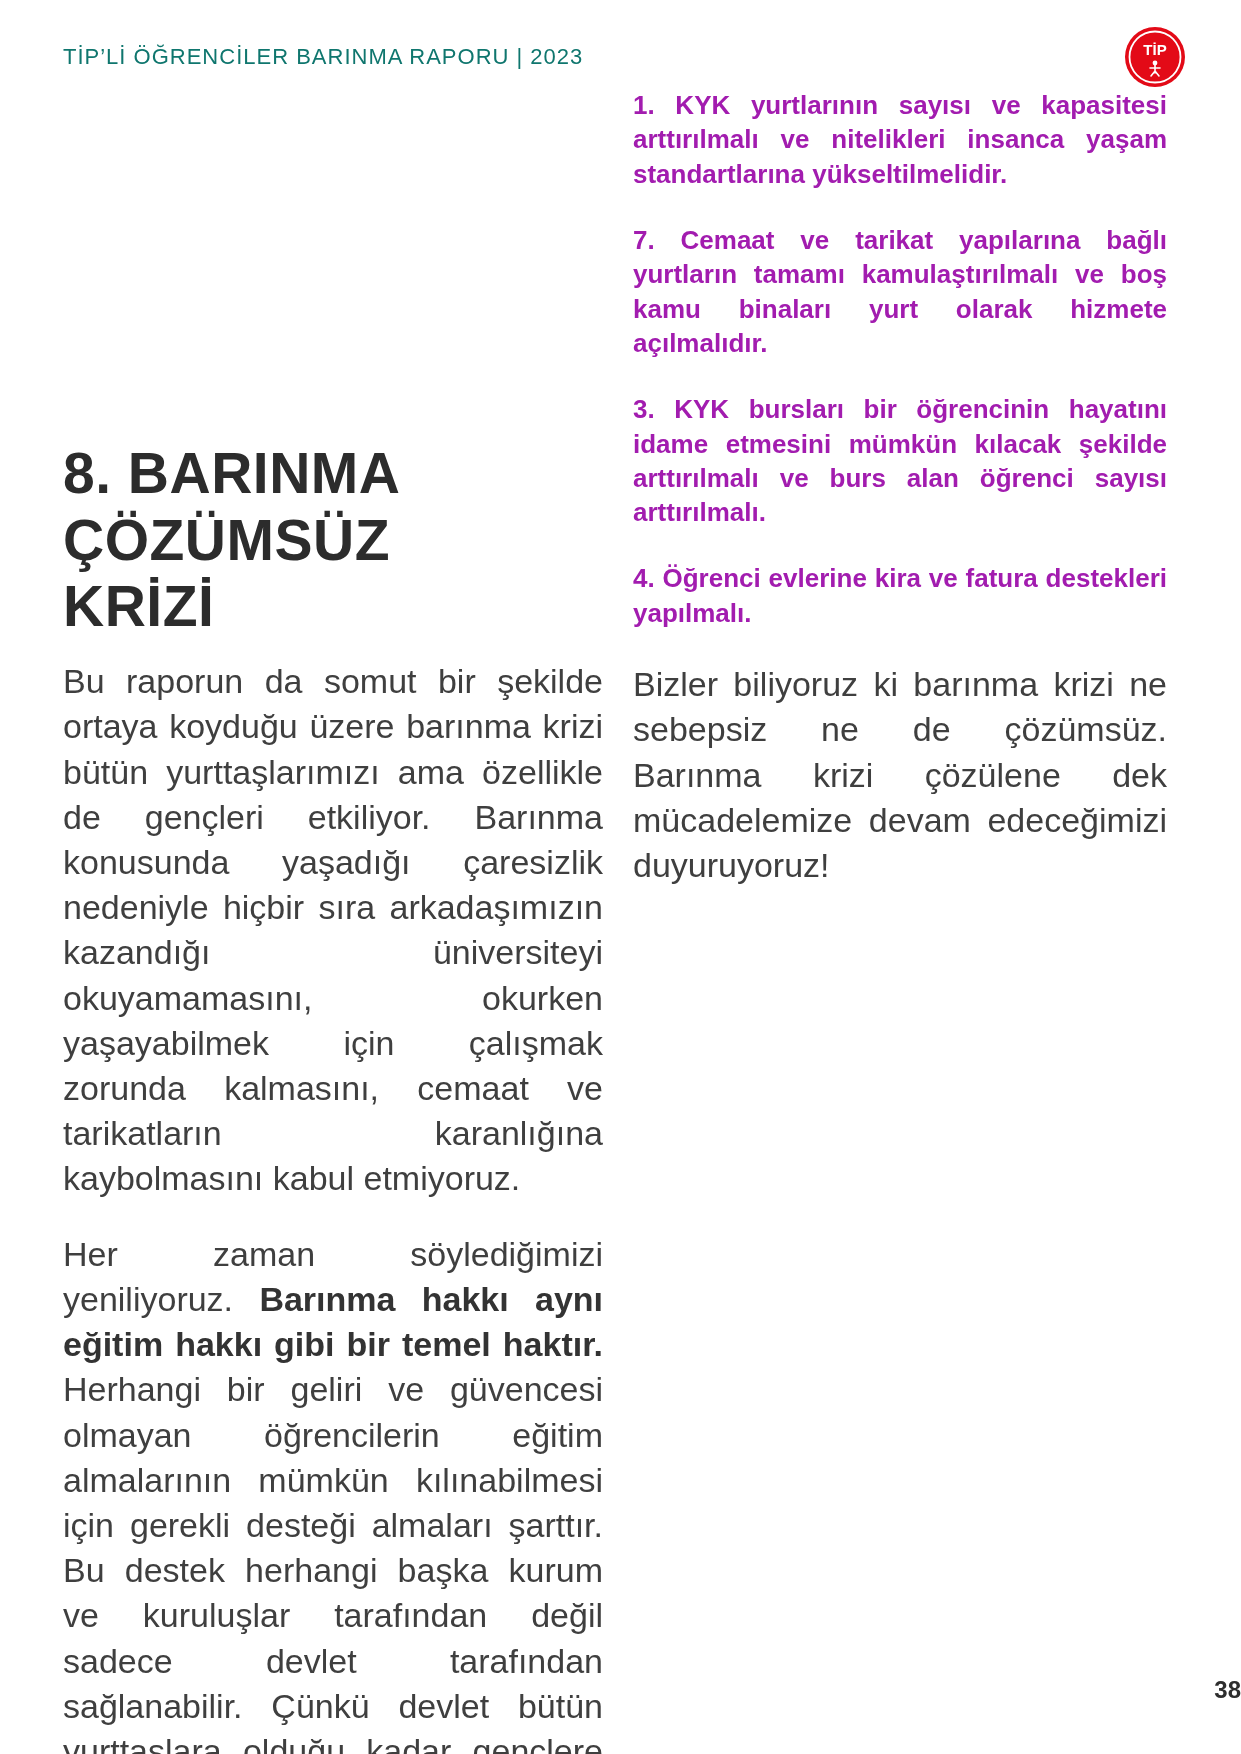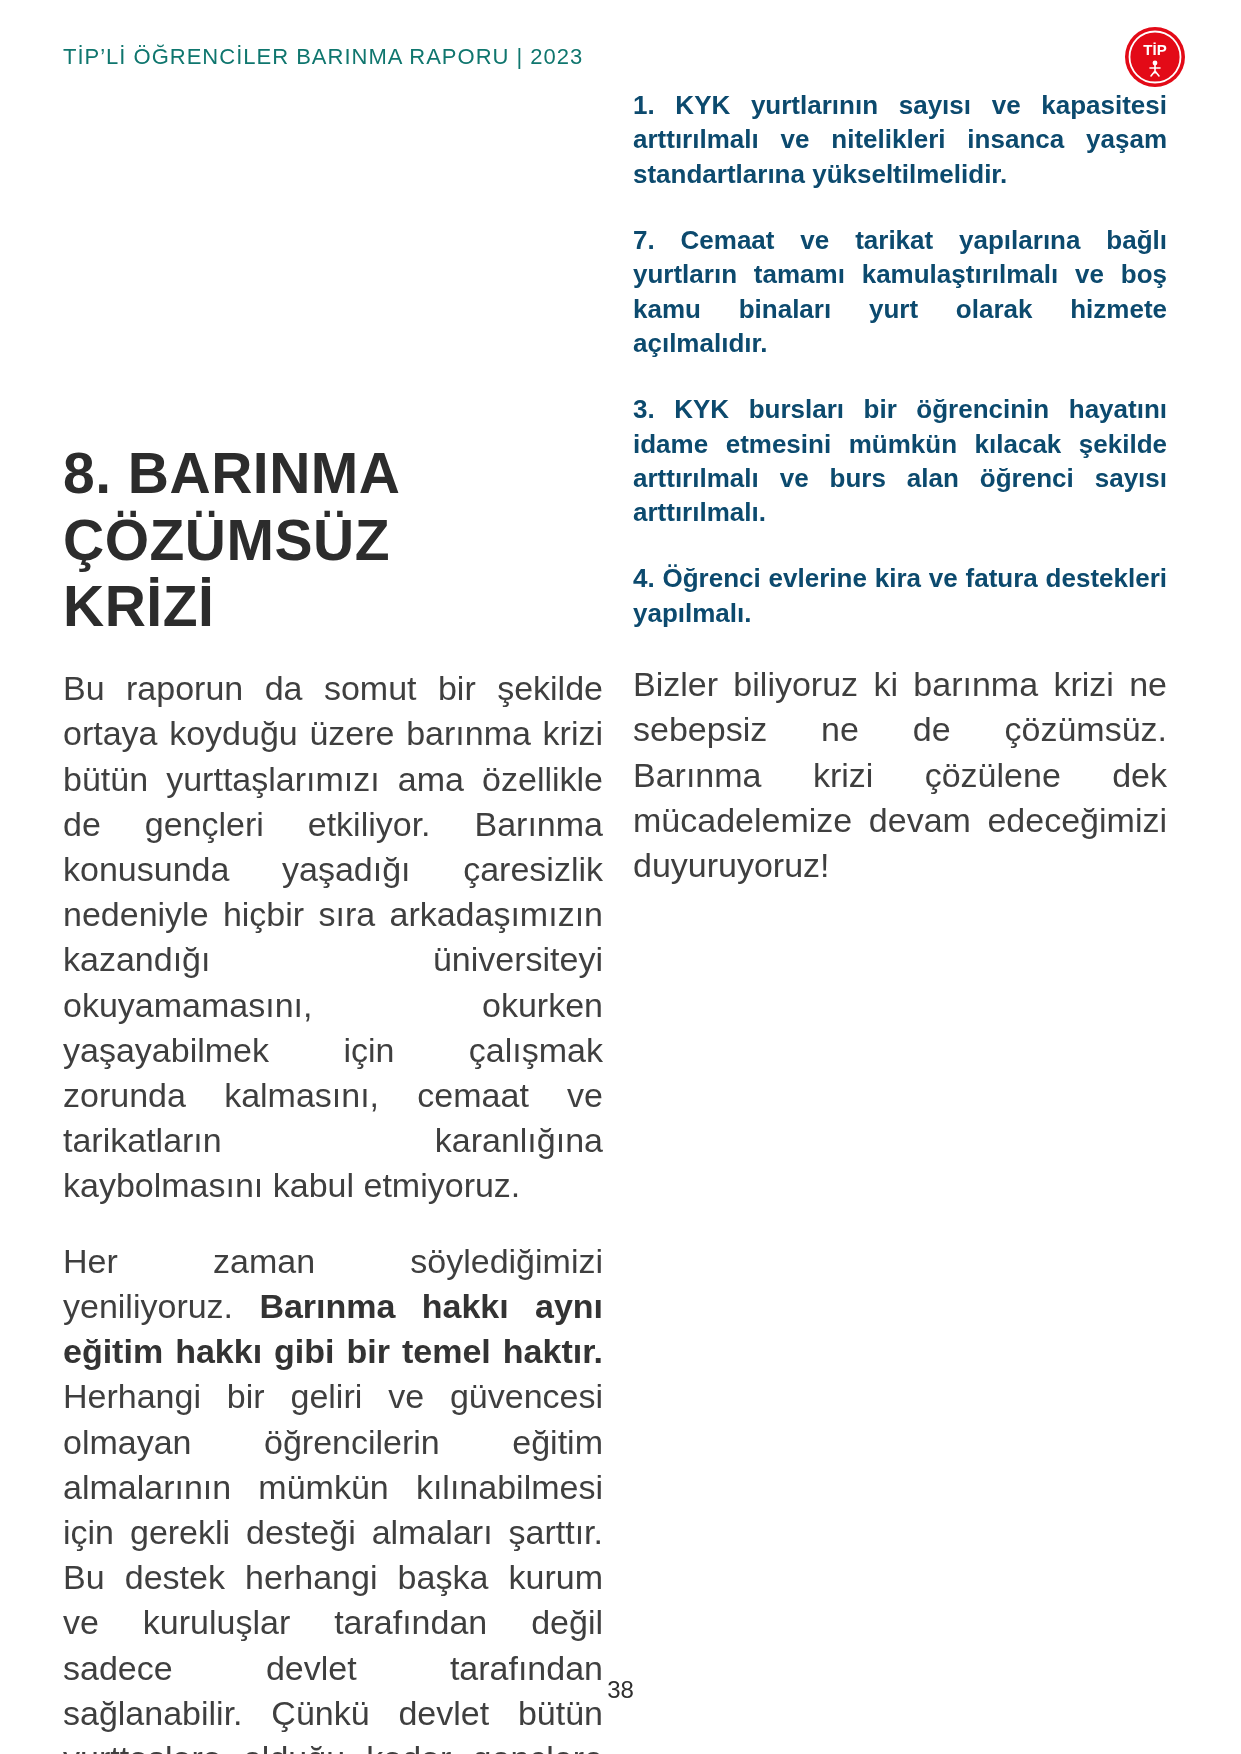--- a/index.html
+++ b/index.html
@@ -46,53 +46,53 @@
     top: 88px;
     width: 534px;
   }
 
   .big-heading {
     font-size: 57px;
     font-weight: bold;
     line-height: 1.17;
     color: #2c2c2c;
     letter-spacing: 0.5px;
-    margin-bottom: 26px;
+    margin-bottom: 19px;
   }
 
   .body-par {
     font-size: 34px;
     line-height: 1.33;
     text-align: justify;
     color: #3f3f3f;
     margin-bottom: 30px;
     hyphens: auto;
     -webkit-hyphens: auto;
   }
   .body-par b { color: #333333; }
 
   .list-item {
     font-size: 26px;
     line-height: 1.32;
     font-weight: bold;
     text-align: justify;
-    color: #0c4a6e;
+    color: #a21caf;
     margin-bottom: 32px;
     hyphens: auto;
     -webkit-hyphens: auto;
   }
 
   .footer-page {
     position: absolute;
     left: 0;
     right: 0;
     top: 1676px;
-    text-align: center;
+    text-align: right;
     font-size: 24px;
-    font-weight: normal;
+    font-weight: bold;
     color: #2e2e2e;
   }
 </style>
 </head>
 <body>
 
 <div class="page">
 
   <div class="header-title">TİP’Lİ ÖĞRENCİLER BARINMA RAPORU | 2023</div>
 

